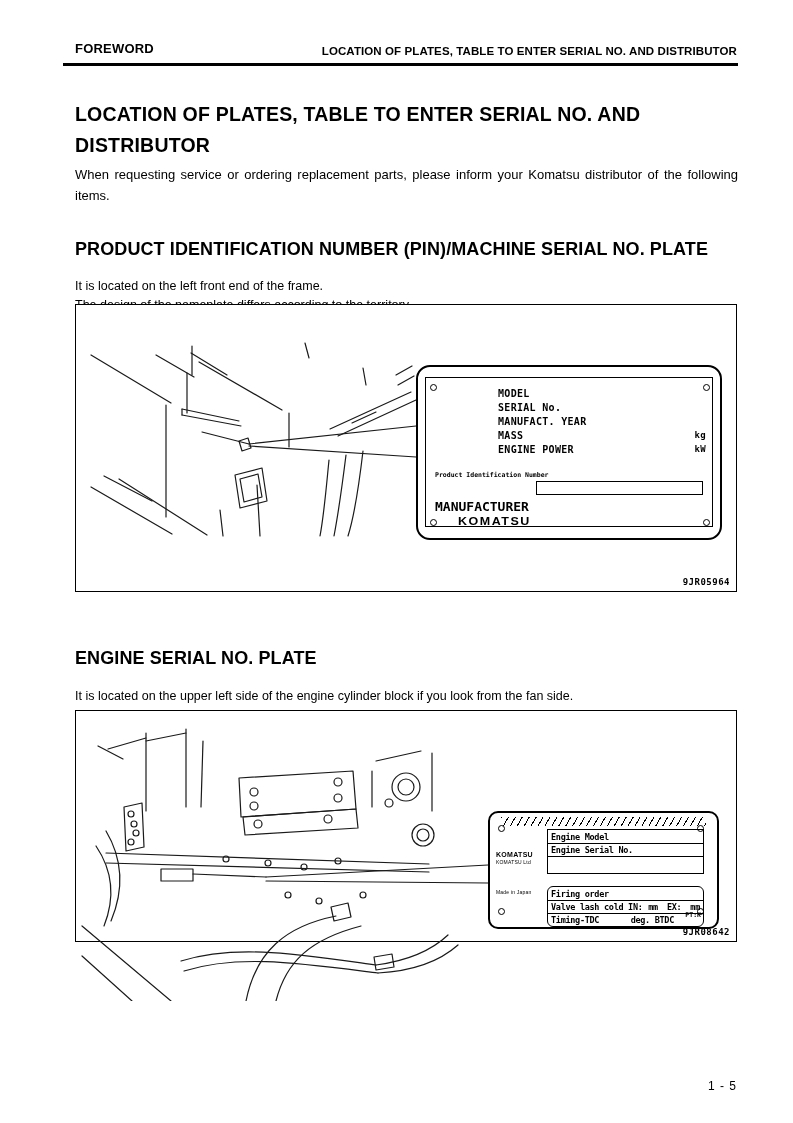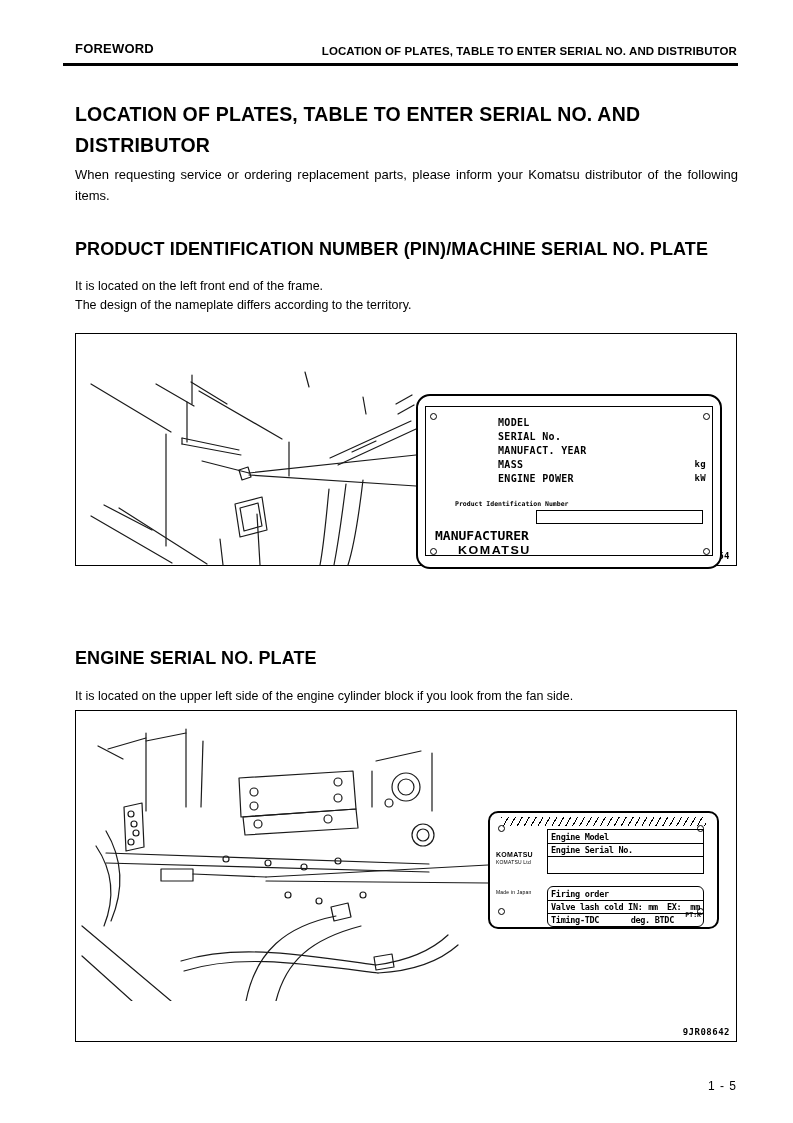--- a/index.html
+++ b/index.html
@@ -18,33 +18,33 @@
   .h2 { position:absolute; left:75px; font-size:18px; font-weight:bold; letter-spacing:.1px; }
   .h2.s1 { top:239px; }
   .h2.s2 { top:648px; }
   .bodyline { position:absolute; left:75px; font-size:12.5px; line-height:19px; }
   .b1 { top:277px; } .b2 { top:296px; } .b3 { top:687px; }
 
   .watermark { position:absolute; left:382px; top:282px; font-size:28px; color:#3d3d3d; letter-spacing:.5px; z-index:6; }
 
   
   .figure { position:absolute; left:75px; width:662px; border:1px solid #000; background:#fff; }
-  .fig1 { top:333px; height:233px; }
-  .fig2 { top:710px; height:332px; }
+  .fig1 { top:304px; height:288px; }
+  .fig2 { top:710px; height:232px; }
   .figure svg.art { position:absolute; left:0; top:0; }
   .figcode { position:absolute; right:6px; bottom:4px; font-family:"DejaVu Sans Mono", monospace; font-size:9px; font-weight:bold; letter-spacing:.5px; }
 
   
   .plate1 { position:absolute; left:340px; top:60px; width:306px; height:175px; border:2px solid #000; border-radius:14px; background:#fff; z-index:3; }
   .plate1-inner { position:absolute; left:7px; top:10px; right:7px; bottom:11px; border:1px solid #000; }
   .bolt { position:absolute; width:7px; height:7px; border:1px solid #000; border-radius:50%; background:#fff; }
   .p1rows { position:absolute; left:80px; top:21px; right:14px; }
   .p1row { display:flex; justify-content:space-between; height:14px; font-family:"DejaVu Sans Mono", monospace; font-size:10px; font-weight:bold; letter-spacing:.3px; }
   .p1row .unit { font-size:9px; }
-  .pin-label { position:absolute; left:17px; top:104px; font-family:"DejaVu Sans Mono", monospace; font-size:6.5px; font-weight:bold;margin-left:20px; }
+  .pin-label { position:absolute; left:17px; top:104px; font-family:"DejaVu Sans Mono", monospace; font-size:6.5px; font-weight:bold; }
   .pin-box { position:absolute; left:118px; top:114px; width:167px; height:14px; border:1.5px solid #000; background:#fff; }
   .manu-label { position:absolute; left:17px; top:132px; font-family:"DejaVu Sans Mono", monospace; font-size:13px; font-weight:bold; }
   .brand1 { position:absolute; left:40px; top:147px; font-size:12.5px; font-weight:bold; letter-spacing:1.5px; transform:scaleY(.92); }
 
   
   .plate2 { position:absolute; left:412px; top:100px; width:231px; height:118px; border:2px solid #000; border-radius:10px; background:#fff; z-index:3; }
   .hatch { position:absolute; left:11px; right:11px; top:4px; height:9px;
            background:repeating-linear-gradient(120deg,#000 0px,#000 1px,transparent 1px,transparent 6px); }
   .p2left { position:absolute; left:6px; top:38px; width:50px; }
   .p2brand { font-size:7px; font-weight:bold; letter-spacing:.3px; }

